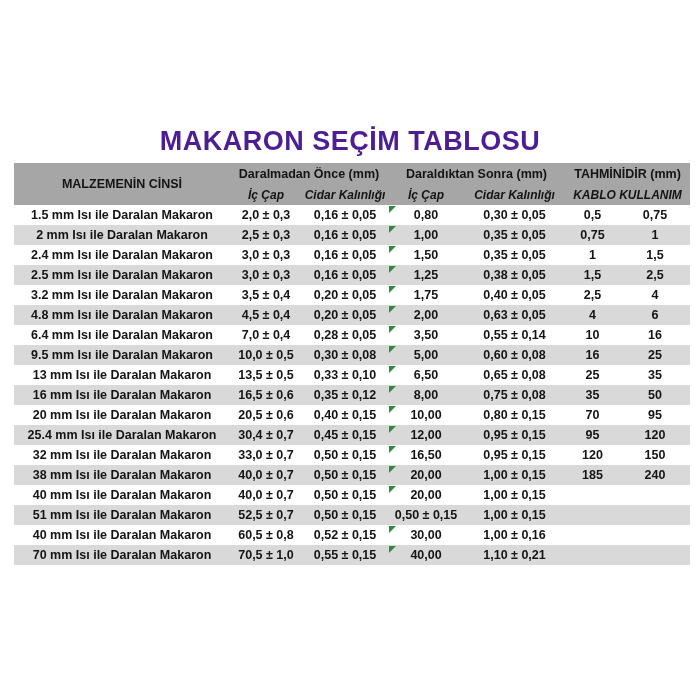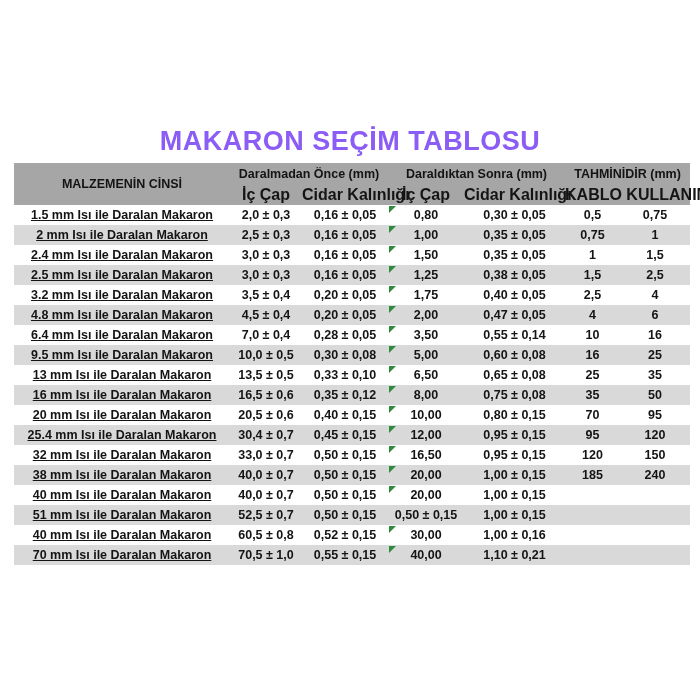--- a/index.html
+++ b/index.html
@@ -4,39 +4,39 @@
 <style>
   html,body{margin:0;padding:0;}
   body{
     width:700px;height:700px;background:#ffffff;
     font-family:"Liberation Sans", sans-serif;
     color:#1a1a1a;position:relative;overflow:hidden;
   }
   .page-title{
     position:absolute;top:126px;left:0;width:700px;
     text-align:center;font-size:27px;font-weight:700;
-    letter-spacing:0.5px;color:#8b5cf6;
+    letter-spacing:0.5px;color:#4c1d95;
   }
   .tablo-wrap{position:absolute;left:14px;top:163px;width:676px;}
   table.makaron{
     width:676px;border-collapse:collapse;table-layout:fixed;
   }
   table.makaron th{
     background:#a6a6a6;font-weight:700;text-align:center;
     padding:0;vertical-align:middle;white-space:nowrap;
     font-size:12.5px;color:#141414;
   }
   tr.hdr-top th{height:21px;}
-  tr.hdr-sub th{height:21px;font-size:16px;}
+  tr.hdr-sub th{height:21px;font-size:12px;font-style:italic;}
   table.makaron td{
     height:20px;padding:0;font-size:12.5px;font-weight:700;
     text-align:center;vertical-align:middle;white-space:nowrap;
     position:relative;color:#141414;
   }
-  td.mat{text-align:left;padding-left:4px;text-decoration:underline;}
+  td.mat{text-align:left;padding-left:4px;}
   tr.stripe td{background:#d9d9d9;}
   .err-triangle{
     position:absolute;left:1px;top:1px;width:0;height:0;
     border-top:7px solid #2e8b3d;border-right:7px solid transparent;
     display:block;
   }
 </style>
 </head>
 <body>
 
@@ -112,21 +112,21 @@
           <td>1,75<span class="err-triangle"></span></td>
           <td>0,40 ± 0,05</td>
           <td>2,5</td>
           <td>4</td>
         </tr>
         <tr class="stripe">
           <td class="mat">4.8 mm Isı ile Daralan Makaron</td>
           <td>4,5 ± 0,4</td>
           <td>0,20 ± 0,05</td>
           <td>2,00<span class="err-triangle"></span></td>
-          <td>0,47 ± 0,05</td>
+          <td>0,63 ± 0,05</td>
           <td>4</td>
           <td>6</td>
         </tr>
         <tr>
           <td class="mat">6.4 mm Isı ile Daralan Makaron</td>
           <td>7,0 ± 0,4</td>
           <td>0,28 ± 0,05</td>
           <td>3,50<span class="err-triangle"></span></td>
           <td>0,55 ± 0,14</td>
           <td>10</td>

